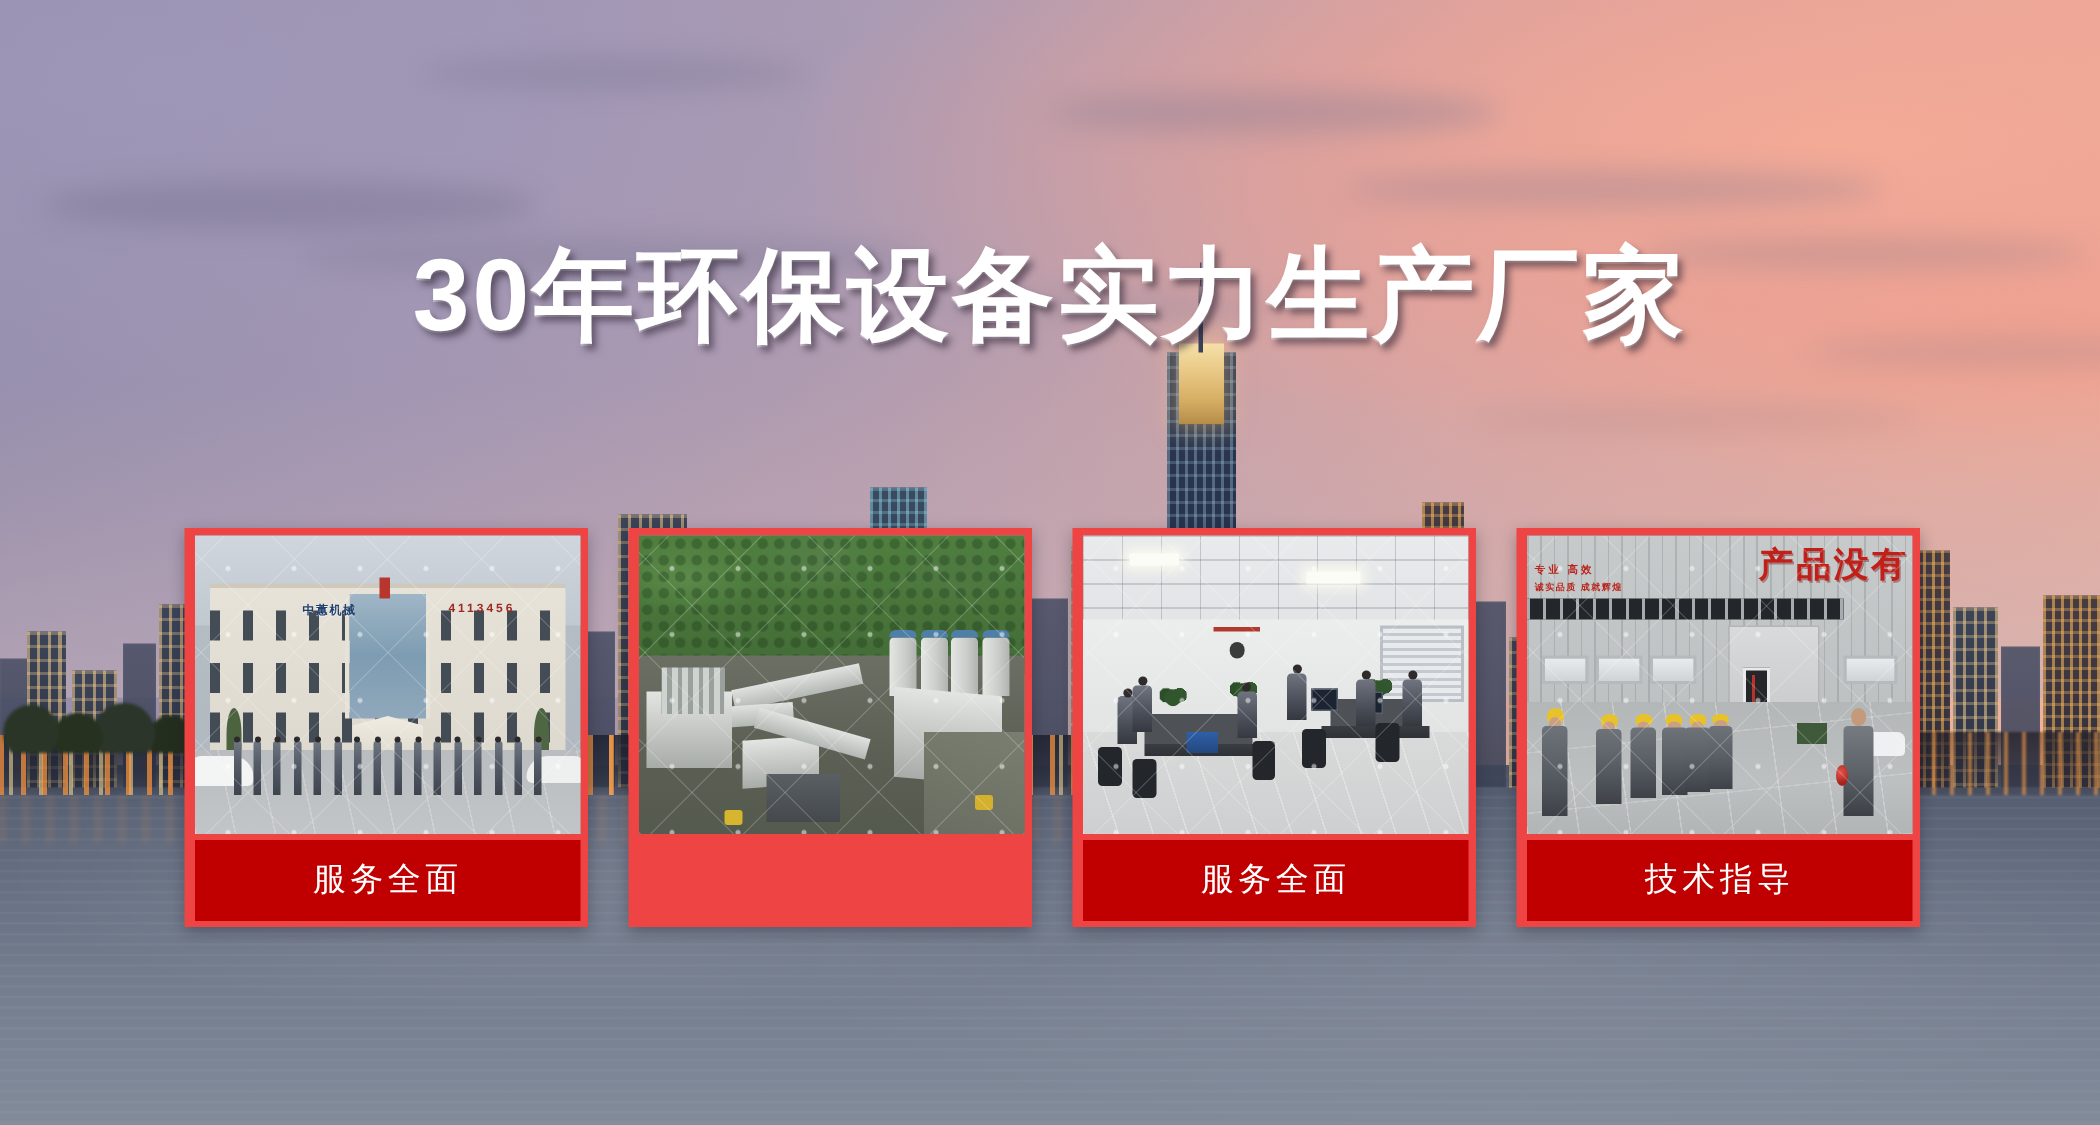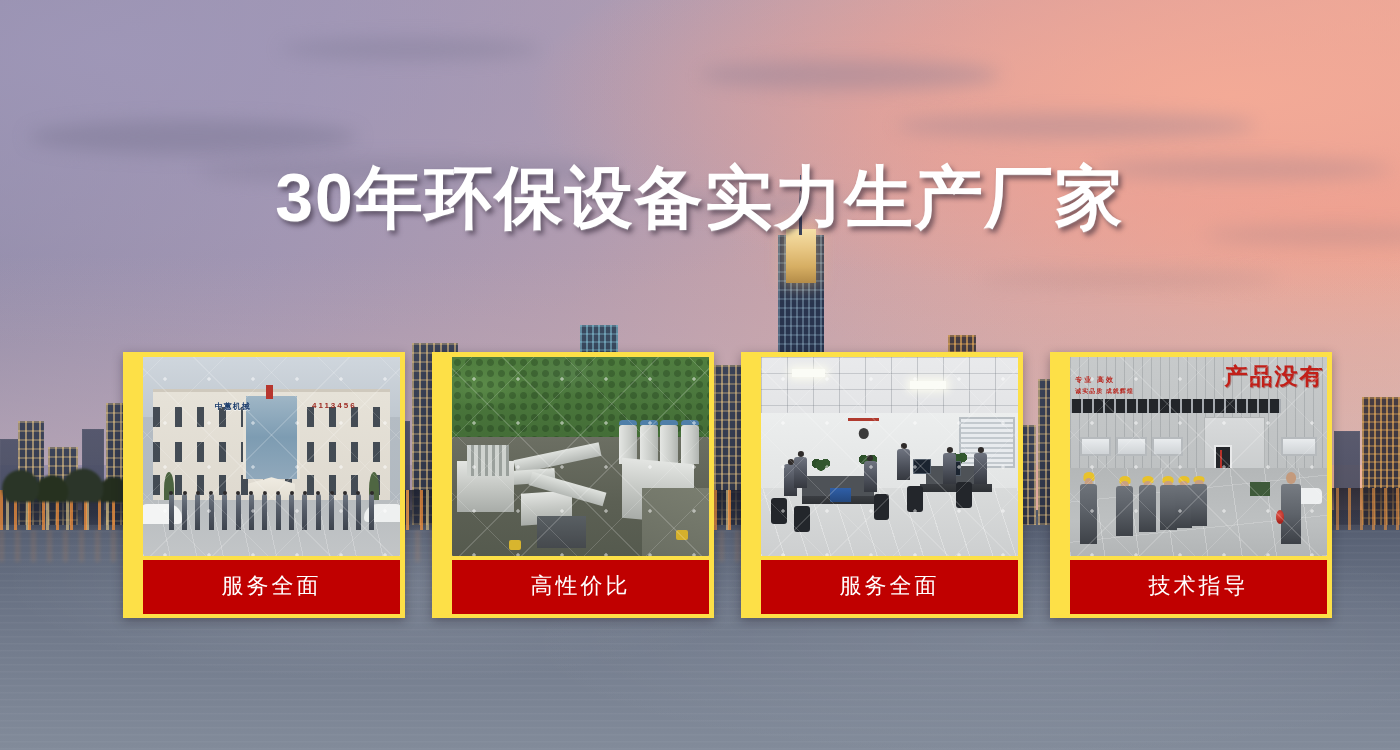--- a/index.html
+++ b/index.html
@@ -188,22 +188,22 @@
 
   
   .cards {
     position:absolute; left:123px; top:352px;
     width:1154px;
     display:flex;
     gap:27px;
   }
   .card {
     width:300px;
-    background:#fde047;
-    padding:5px 5px 0 20px;
+    background:#ef4444;
+    padding:5px 5px 0 7px;
     box-shadow:0 3px 10px rgba(25,20,35,.35);
   }
   .card-photo {
     position:relative;
     width:257px; height:199px;
     overflow:hidden;
     background:#8795a5;
   }
   .card-label {
     background:#c00000;
@@ -567,21 +567,20 @@
           <div class="p2-stacks"></div>
           <div class="p2-hall h2"></div>
           <div class="p2-conv c2"></div>
           <div class="p2-road"></div>
           <div class="p2-hall h4"></div>
           <div class="p2-yellow"></div>
           <div class="p2-yellow2"></div>
         </div>
         <div class="wm"></div>
       </div>
-      <div class="card-label">高性价比</div>
     </div>
 
     <div class="card">
       <div class="card-photo">
         <div class="p3">
           <div class="p3-ceil"></div>
           <div class="p3-panel pl1"></div>
           <div class="p3-panel pl2"></div>
           <div class="p3-wall"></div>
           <div class="p3-decal">

